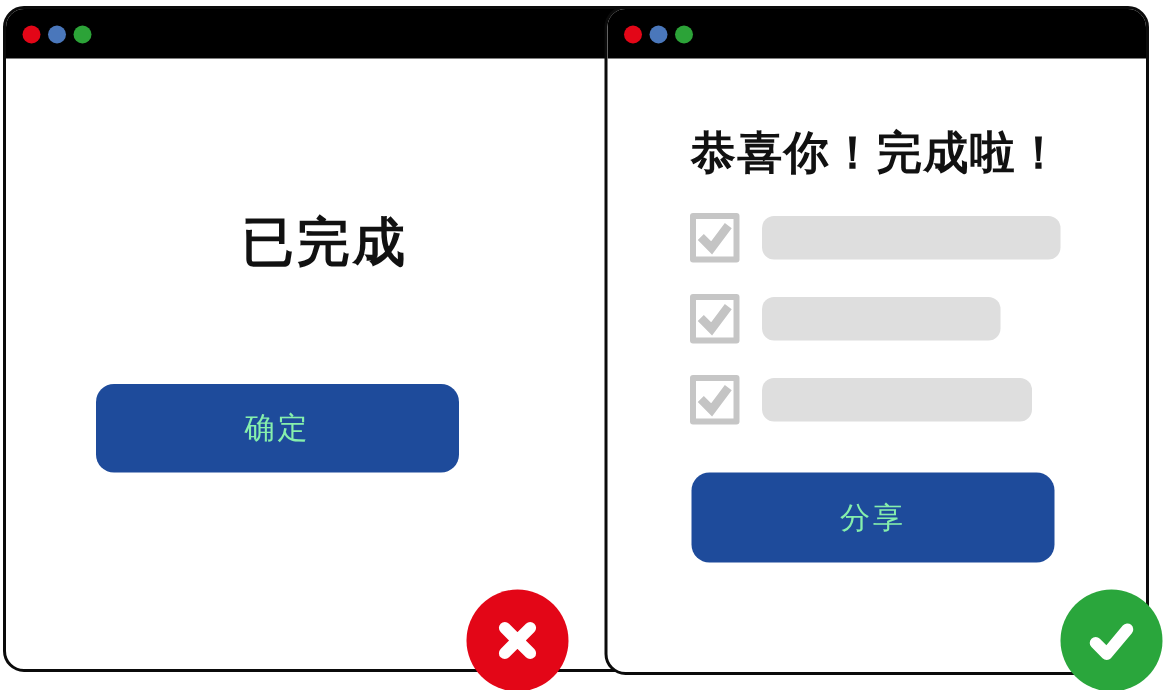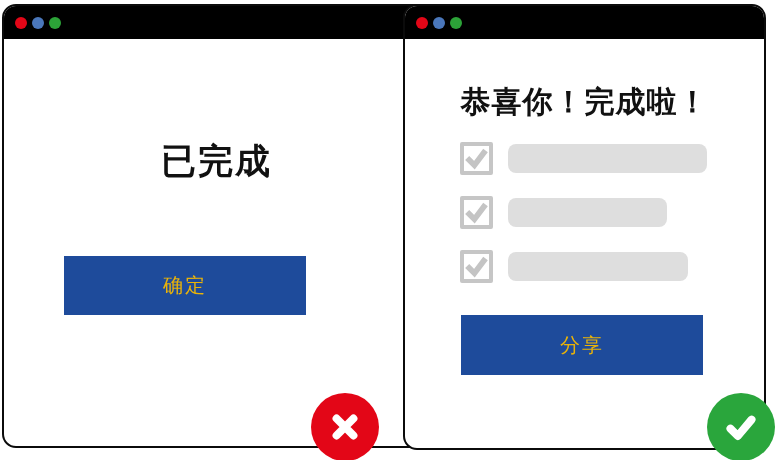--- a/index.html
+++ b/index.html
@@ -48,25 +48,25 @@
     font-weight: 700;
     color: #111111;
     letter-spacing: 2px;
   }
   .btn {
     position: absolute;
     display: flex;
     align-items: center;
     justify-content: center;
     background: var(--accent-blue, #1e4b9b);
-    color: #eab308;
+    color: #86efac;
     font-size: 20px;
     letter-spacing: 2px;
     border: none;
-    border-radius: 0;
+    border-radius: 12px;
     cursor: pointer;
     font-family: inherit;
   }
   #confirm-btn { left: 60px; top: 250px; width: 242px; height: 59px; }
 
   
   .dialog-heading {
     position: absolute;
     top: 76px; left: 0; right: 0;
     text-align: center;

